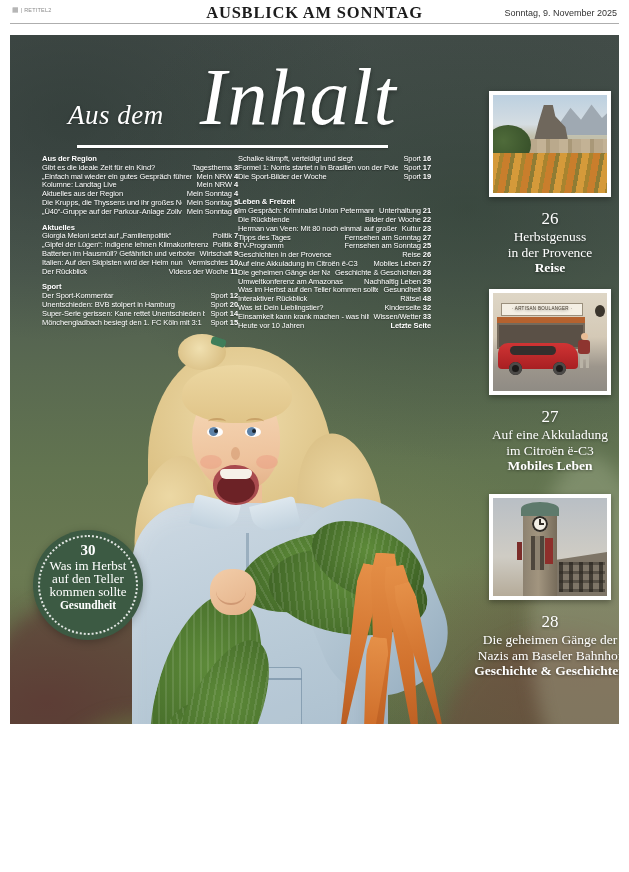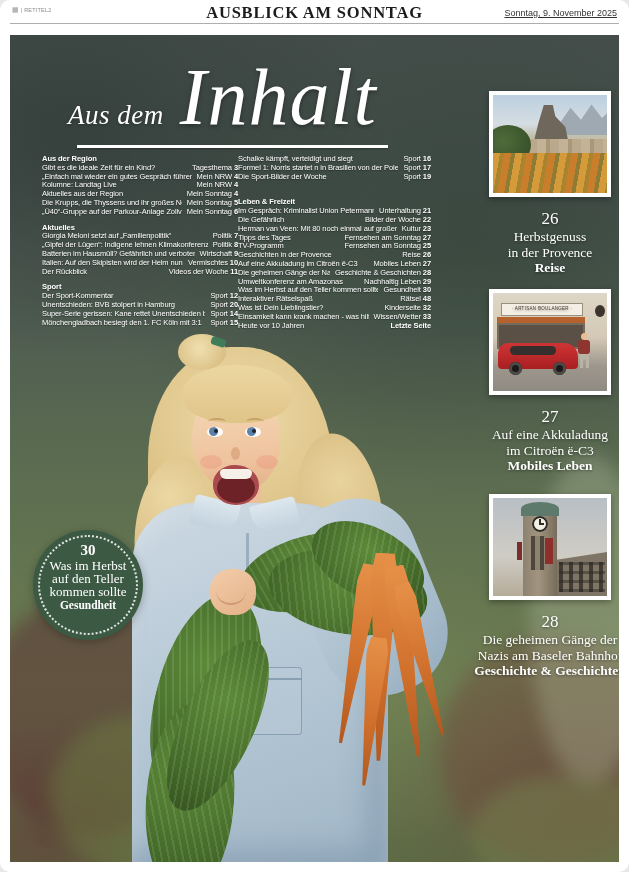--- a/index.html
+++ b/index.html
@@ -1,45 +1,45 @@
 <!DOCTYPE html>
 <html><head>
 <meta charset="utf-8">
 <style>
   html,body{margin:0;padding:0;background:#e8e8e8;}
   .page{position:relative;width:629px;height:872px;background:#ffffff;overflow:hidden;
-        font-family:"Liberation Sans",sans-serif;border-radius:10px;}
+        font-family:"Liberation Sans",sans-serif;}
   
   .hdr-left{position:absolute;left:12px;top:6px;font-size:5.5px;color:#8a8a8a;letter-spacing:.2px;}
   .hdr-left .grid{font-size:7px;color:#9a9a9a;margin-right:2px;}
   .hdr-title{position:absolute;left:0;right:0;top:3px;text-align:center;
              font-family:"Liberation Serif",serif;font-weight:700;font-size:16.5px;color:#1c1c1c;letter-spacing:.8px;}
-  .hdr-date{position:absolute;right:12px;top:8px;font-size:9px;color:#333;text-decoration:underline;}
+  .hdr-date{position:absolute;right:12px;top:8px;font-size:9px;color:#333;}
   .hdr-rule{position:absolute;left:10px;right:10px;top:23px;height:1px;background:#aeaeae;}
   
-  .photo{position:absolute;left:10px;top:35px;width:609px;height:827px;overflow:hidden;
+  .photo{position:absolute;left:10px;top:35px;width:609px;height:689px;overflow:hidden;
     background:
       radial-gradient(ellipse 260px 170px at 6% 97%, rgba(96,50,50,.55), transparent 70%),
       radial-gradient(ellipse 300px 190px at 94% 92%, rgba(106,64,58,.45), transparent 70%),
       radial-gradient(ellipse 320px 210px at 55% 80%, rgba(125,145,82,.35), transparent 72%),
       radial-gradient(ellipse 500px 340px at 75% 25%, rgba(38,56,44,.45), transparent 75%),
       radial-gradient(ellipse 420px 300px at 10% 12%, rgba(40,52,48,.55), transparent 75%),
       linear-gradient(180deg,#454e4b 0%,#48524e 18%,#4f5c51 34%,#596951 48%,#627450 63%,#6b7a52 78%,#64724b 92%,#5d6a45 100%);}
   .bokeh{position:absolute;border-radius:50%;filter:blur(9px);}
   .bk1{left:-30px;top:560px;width:220px;height:240px;background:rgba(90,46,48,.5);}
   .bk2{left:430px;top:600px;width:230px;height:230px;background:rgba(112,70,60,.42);}
   .bk3{left:520px;top:420px;width:120px;height:330px;background:rgba(188,198,168,.30);}
   .bk4{left:40px;top:680px;width:180px;height:160px;background:rgba(108,128,66,.45);}
   .bk5{left:460px;top:740px;width:200px;height:120px;background:rgba(120,140,80,.40);}
   
   .masthead{position:absolute;left:58px;top:22px;width:340px;color:#fff;
             font-family:"Liberation Serif",serif;font-style:italic;}
   .mast-line{display:flex;align-items:baseline;gap:16px;}
   .kicker{font-size:27px;letter-spacing:.5px;text-shadow:0 1px 3px rgba(0,0,0,.35);}
-  .big-title{font-size:80px;line-height:1;font-weight:500;letter-spacing:1px;text-shadow:0 2px 4px rgba(0,0,0,.35);}
+  .big-title{font-size:80px;line-height:1;font-weight:500;letter-spacing:1px;text-shadow:0 2px 4px rgba(0,0,0,.35);margin-left:20px;}
   .mast-rule{margin:8px 0 0 9px;width:311px;height:3px;background:#fff;box-shadow:0 1px 2px rgba(0,0,0,.3);}
   
   .toc-col{position:absolute;top:120px;color:#fff;font-size:7.5px;letter-spacing:-.1px;
            text-shadow:0 1px 1px rgba(0,0,0,.4);}
   .toc-col.left{left:32px;width:196px;}
   .toc-col.right{left:228px;width:193px;}
   .toc-section{margin-bottom:7px;}
   .toc-col.right .toc-section:first-child{margin-bottom:17px;}
   .toc-header{font-weight:700;line-height:8.8px;font-size:7.6px;}
   .toc-row{display:flex;justify-content:space-between;line-height:8.8px;}
@@ -336,21 +336,21 @@
             <span class="tr">Sport <b>19</b></span>
           </div>
         </div>
         <div class="toc-section">
           <div class="toc-header">Leben &amp; Freizeit</div>
           <div class="toc-row">
             <span class="tt">Im Gespräch: Kriminalist Union Petermann</span>
             <span class="tr">Unterhaltung <b>21</b></span>
           </div>
           <div class="toc-row">
-            <span class="tt">Die Gefährlich</span>
+            <span class="tt">Die Rückblende</span>
             <span class="tr">Bilder der Woche <b>22</b></span>
           </div>
           <div class="toc-row">
             <span class="tt">Herman van Veen: Mit 80 noch einmal auf großer Tour</span>
             <span class="tr">Kultur <b>23</b></span>
           </div>
           <div class="toc-row">
             <span class="tt">Tipps des Tages</span>
             <span class="tr">Fernsehen am Sonntag <b>27</b></span>
           </div>
@@ -372,21 +372,21 @@
           </div>
           <div class="toc-row">
             <span class="tt">Umweltkonferenz am Amazonas</span>
             <span class="tr">Nachhaltig Leben <b>29</b></span>
           </div>
           <div class="toc-row">
             <span class="tt">Was im Herbst auf den Teller kommen sollte</span>
             <span class="tr">Gesundheit <b>30</b></span>
           </div>
           <div class="toc-row">
-            <span class="tt">Interaktiver Rätselspaß</span>
+            <span class="tt">Interaktiver Rückblick</span>
             <span class="tr">Rätsel <b>48</b></span>
           </div>
           <div class="toc-row">
             <span class="tt">Was ist Dein Lieblingstier?</span>
             <span class="tr">Kinderseite <b>32</b></span>
           </div>
           <div class="toc-row">
             <span class="tt">Einsamkeit kann krank machen - was hilft</span>
             <span class="tr">Wissen/Wetter <b>33</b></span>
           </div>

